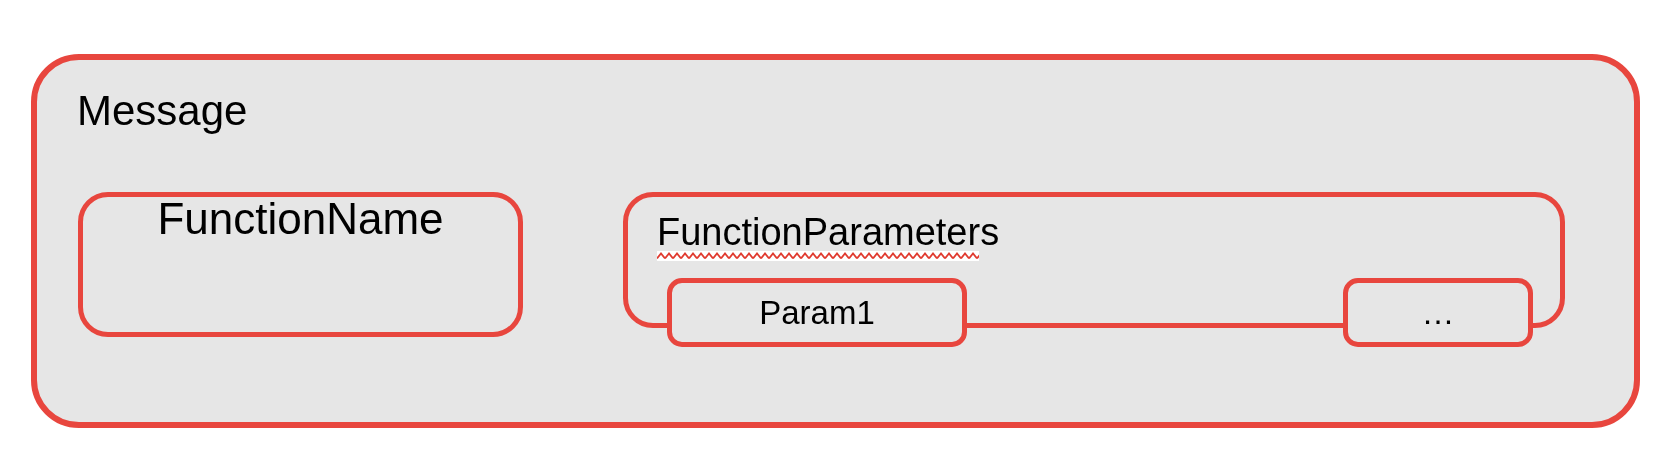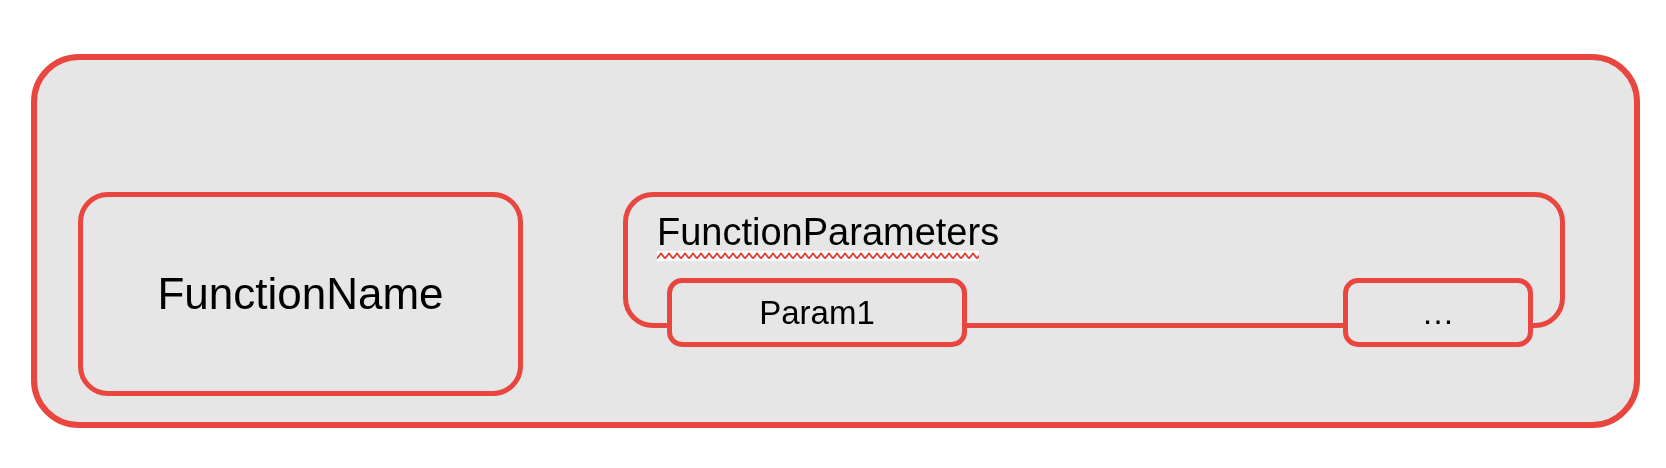--- a/index.html
+++ b/index.html
@@ -43,23 +43,23 @@
   .inner-box {
     position: absolute;
     background: var(--box-fill);
     border: 5px solid var(--border-red);
     border-radius: 30px;
   }
 
   
   .fn-box {
     left: 41px; top: 132px;      
-    width: 445px; height: 204px;
+    width: 445px; height: 145px;
     display: flex;
-    align-items: center;
+    align-items: flex-start;
     justify-content: center;
   }
   .fn-label {
     font-size: 44px;
     line-height: 1;
     white-space: nowrap;
   }
 
   .fp-box {
     left: 586px; top: 132px;     
@@ -102,20 +102,21 @@
   .param-2 { left: 377px; width: 300px; }  
   .param-ellipsis { left: 715px; width: 190px; } 
 </style>
 </head>
 <body>
 
 <div class="canvas">
 
   <div class="message-box">
 
+    <div class="message-label">Message</div>
 
     <div class="inner-box fn-box">
       <span class="fn-label">FunctionName</span>
     </div>
 
     <div class="inner-box fp-box">
 
       <div class="fp-label-wrap">
         <div class="fp-label">FunctionParameters</div>
         <svg class="squiggle-svg" width="322" height="10" viewBox="0 0 322 10" aria-hidden="true">

